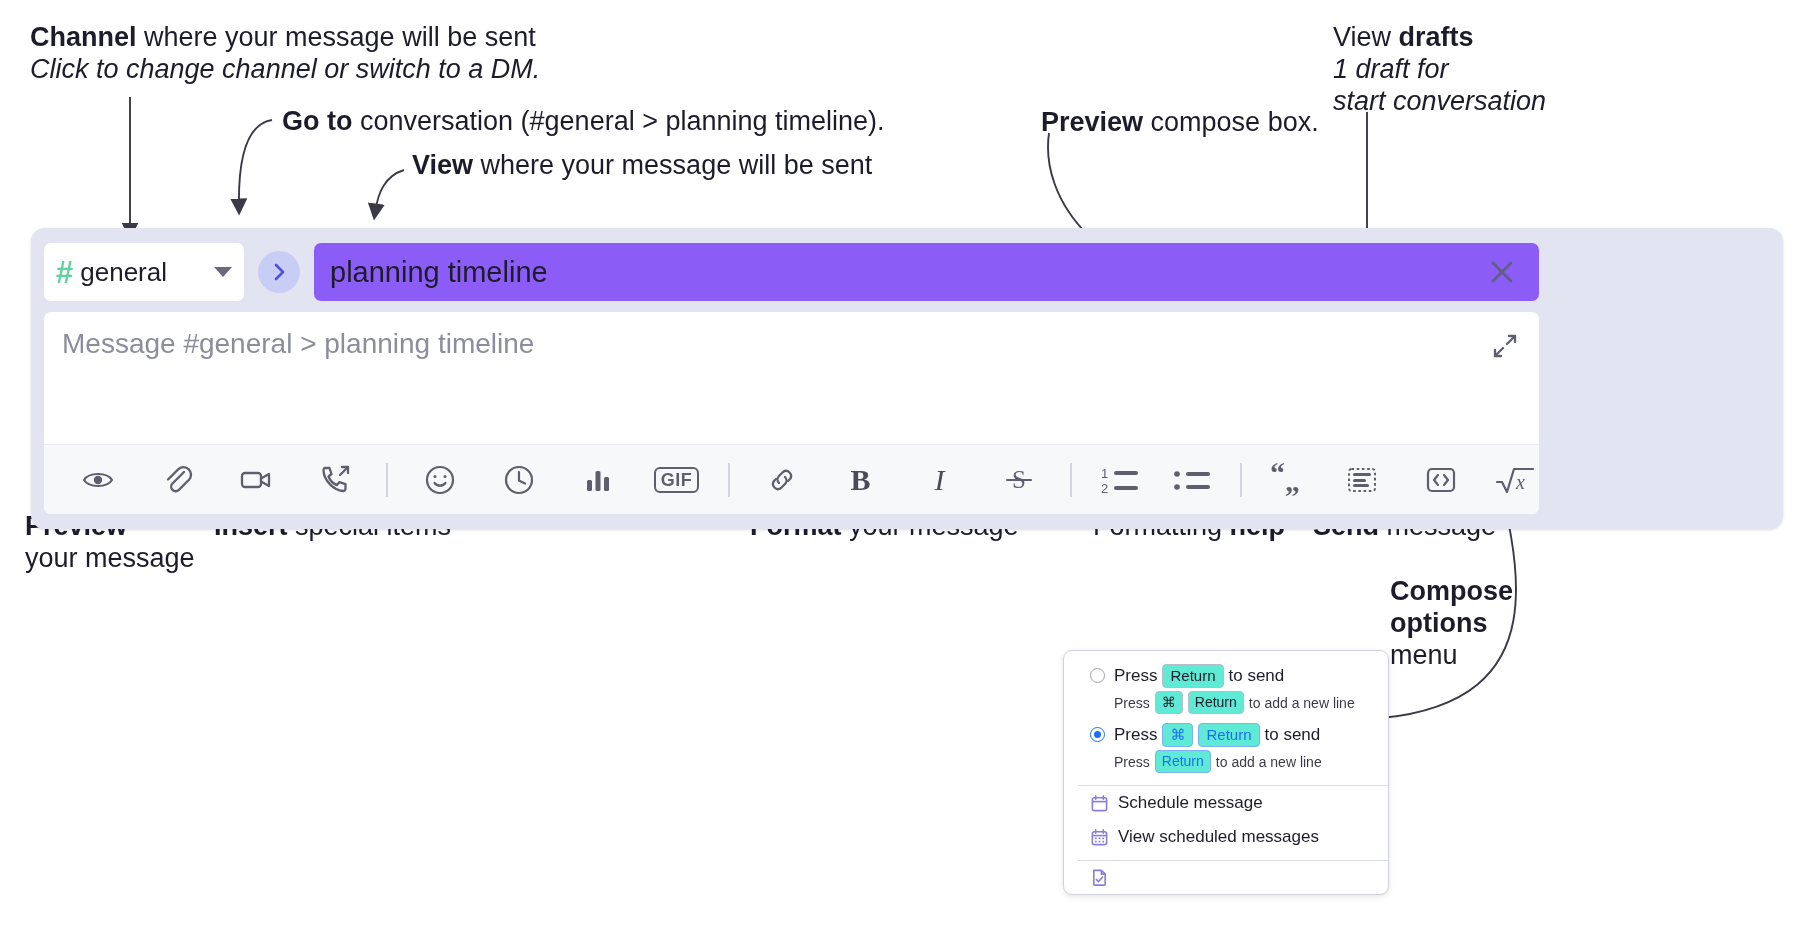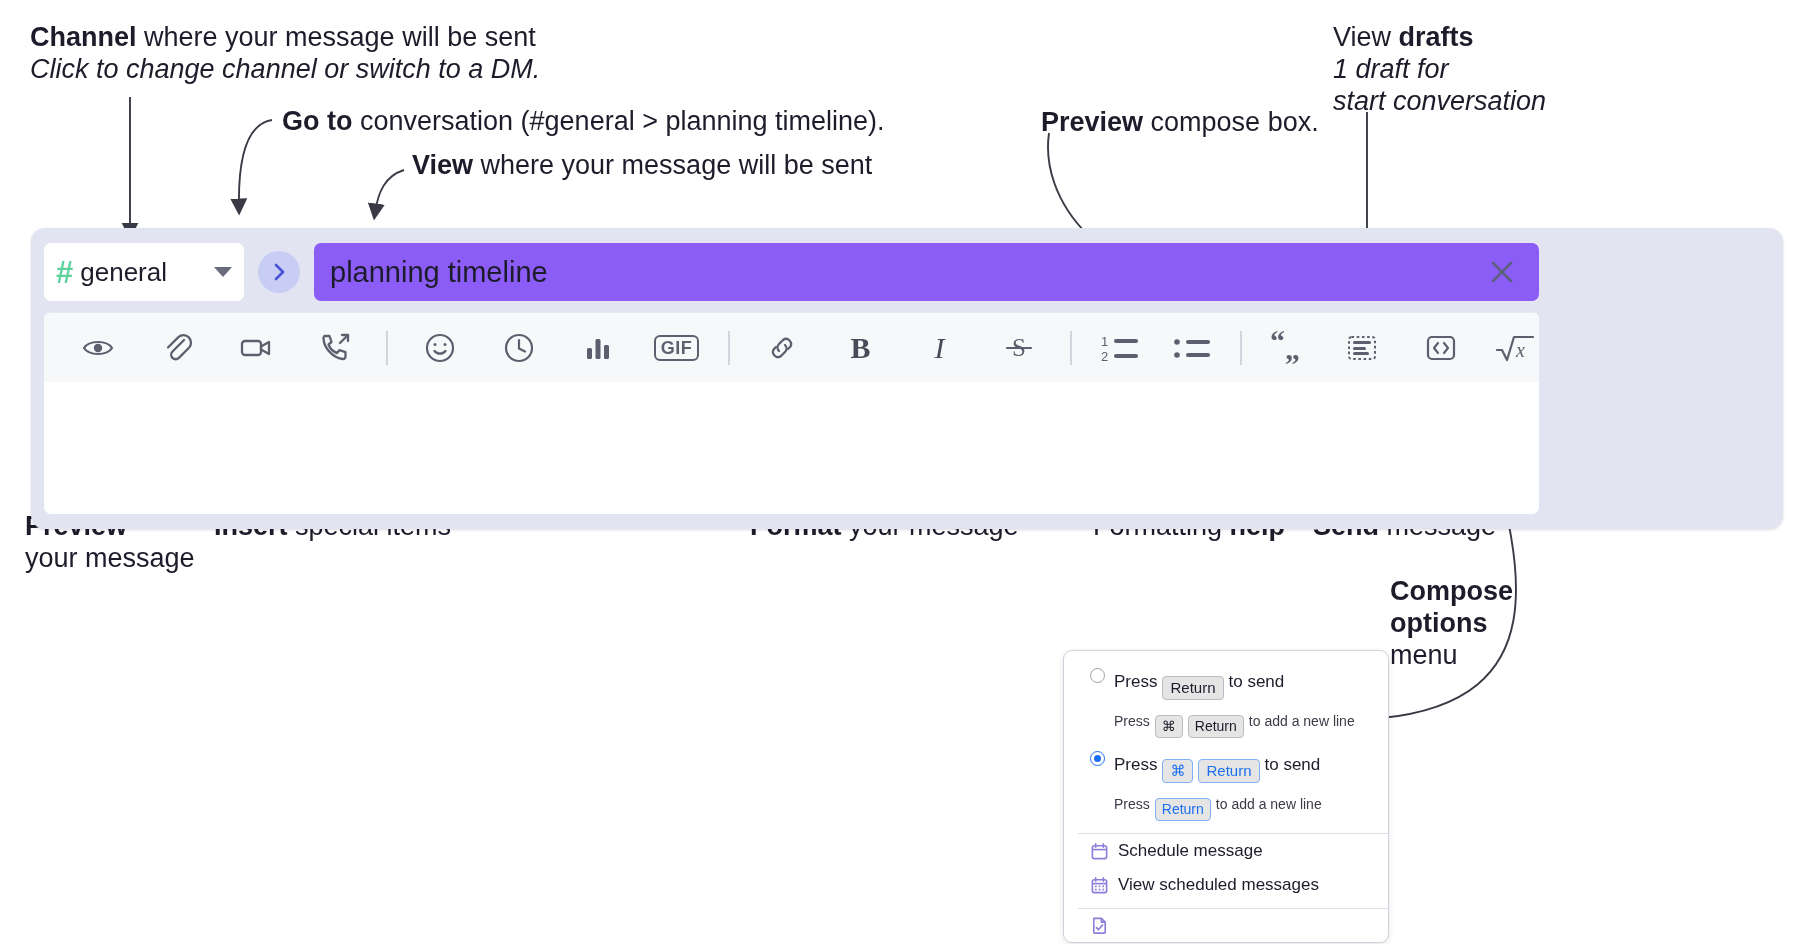--- a/index.html
+++ b/index.html
@@ -143,21 +143,21 @@
   }
   .radio.on{border-color:#1d6ff2;background:#fff;position:relative;}
   .radio.on:after{
     content:"";position:absolute;left:3px;top:3px;width:7px;height:7px;
     border-radius:50%;background:#1d6ff2;
   }
   .radio-main{display:flex;align-items:center;flex-wrap:nowrap;gap:5px;font-size:17px;}
   .radio-sub{display:flex;align-items:center;gap:5px;font-size:14px;padding:3px 12px 6px 36px;color:#3a3b47;}
   .key{
     border:1px solid #b9bbc5;border-radius:4px;padding:1px 6px;
-    font-size:14px;line-height:1.35;display:inline-block;background:#e5e5e5;color:#1d1c2b;margin-top:12px;
+    font-size:14px;line-height:1.35;display:inline-block;background:#5eead4;color:#1d1c2b;
   }
   .radio-main .key{font-size:15px;padding:1px 7px;}
   .key.blue{border-color:#7fb0f7;color:#1d6ff2;}
   .menu-div{height:1px;background:#dcdee5;margin:6px 0 0 0;}
   .menu-item{
     display:flex;align-items:center;gap:9px;
     padding:7px 12px;font-size:17px;cursor:pointer;
   }
   .menu-item svg{flex:0 0 auto;}
 
@@ -272,20 +272,33 @@
         <span id="topic-clear">
           <svg width="32" height="32" viewBox="0 0 32 32">
             <path d="M7 7 L25 25 M25 7 L7 25" stroke="#5c5f7e" stroke-width="2.6" stroke-linecap="round"></path>
           </svg>
         </span>
       </div>
     </div>
 
     <div id="message-box">
 
+      <div id="message-input-area">
+        <span id="message-placeholder">Message #general &gt; planning timeline</span>
+        <span id="expand-btn">
+          <svg width="26" height="26" viewBox="0 0 26 26">
+            <g stroke="#5e5f6e" stroke-width="2.3" stroke-linecap="round" stroke-linejoin="round" fill="none">
+              <path d="M15 11 L23 3"></path>
+                <path d="M17 3 L23 3 L23 9"></path>
+              <path d="M11 15 L3 23"></path>
+                <path d="M9 23 L3 23 L3 17"></path>
+            </g>
+          </svg>
+        </span>
+      </div>
 
       <div id="toolbar">
 
         <div class="tb-btn" title="Preview">
           <svg width="34" height="34" viewBox="0 0 34 34">
               <g fill="none" stroke="#5e5f6e" stroke-width="2.2">
             <path d="M3 17 C8 9 26 9 31 17 C26 25 8 25 3 17 Z"></path>
                 <circle cx="17" cy="17" r="4.2" fill="#5e5f6e" stroke="none"></circle>
           </g>
             </svg>

